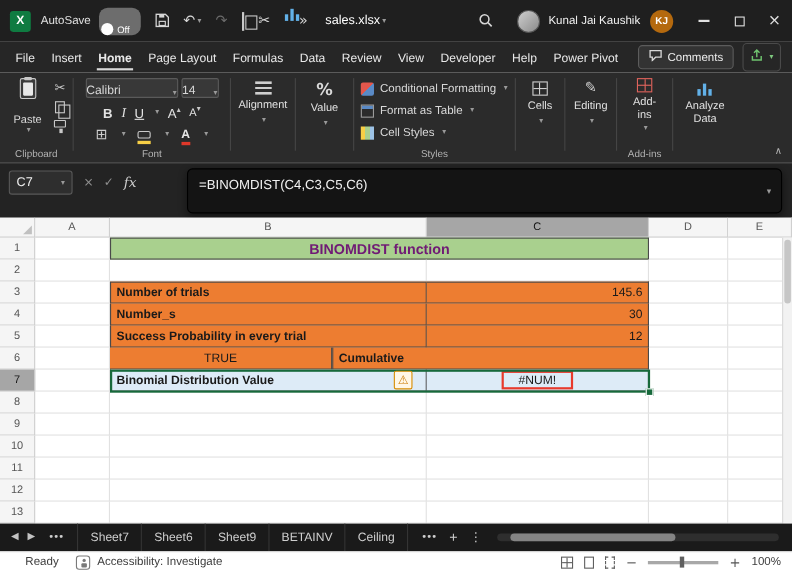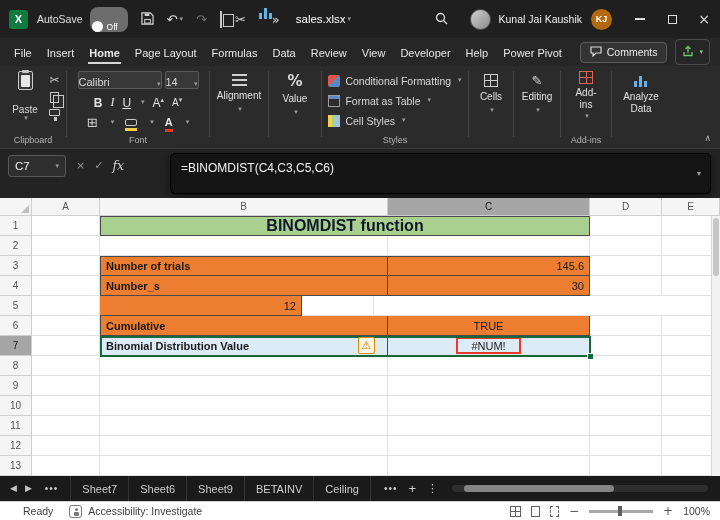--- a/index.html
+++ b/index.html
@@ -121,21 +121,21 @@
   .ch { background:#f5f5f5; border-right:1px solid #cfcfcf; border-bottom:1px solid #cfcfcf;
     font-size:10px; color:#555; display:flex; align-items:center; justify-content:center; cursor:pointer; }
   .ch.sel, .rh.sel { background:#a6a6a6; color:#141414; }
   .r { display:flex; height:20px; }
   .rh { width:32px; flex:none; background:#f5f5f5; border-right:1px solid #cfcfcf; border-bottom:1px solid #cfcfcf;
     font-size:10px; color:#555; display:flex; align-items:center; justify-content:center; cursor:pointer; }
   .cell { border-right:1px solid #e1e1e1; border-bottom:1px solid #e1e1e1; font-size:11px; color:#1a1a1a;
     display:flex; align-items:center; cursor:cell; position:relative; }
   .w-a { width:68px; flex:none; } .w-b { width:288px; flex:none; } .w-c { width:202px; flex:none; }
   .w-d { width:72px; flex:none; } .w-e { flex:1; } .w-bc { width:490px; flex:none; }
-  .green { background:#A9D08E; font-weight:bold; font-size:16px; justify-content:center; color:#0f172a; }
+  .green { background:#A9D08E; font-weight:bold; font-size:13px; justify-content:center; color:#701a75; }
   .orange { background:#ED7D31; }
   .blue { background:#DDEBF7; }
   .lab { font-weight:bold; padding-left:5px; }
   .num { justify-content:flex-end; padding-right:5px; }
   .ctr { justify-content:center; }
   .tb { border-right:1px solid #4a4a4a; border-bottom:1px solid #4a4a4a; }
   .tb-l { border-left:1px solid #4a4a4a; }
   .tb-t { border-top:1px solid #4a4a4a; }
   .numbox { border:2px solid #e8392b; padding:0 13px; height:17px; line-height:14px; display:flex; align-items:center; }
   .selbox { position:absolute; left:100px; top:138px; width:491px; height:21px; border:2px solid #17693b; pointer-events:none; }
@@ -441,30 +441,31 @@
     <div class="cell w-a"></div>
     <div class="cell w-b orange lab tb tb-l">Number_s</div>
     <div class="cell w-c orange num tb">30</div>
     <div class="cell w-d"></div>
     <div class="cell w-e"></div>
   </div>
 
   <div class="r">
     <div class="rh">5</div>
     <div class="cell w-a"></div>
+    <div class="cell w-b orange lab tb tb-l">Success Probability in every trial</div>
     <div class="cell w-c orange num tb">12</div>
     <div class="cell w-d"></div>
     <div class="cell w-e"></div>
   </div>
 
   <div class="r">
     <div class="rh">6</div>
     <div class="cell w-a"></div>
+    <div class="cell w-c orange ctr tb">TRUE</div>
     <div class="cell w-b orange lab tb tb-l">Cumulative</div>
-    <div class="cell w-c orange ctr tb">TRUE</div>
     <div class="cell w-d"></div>
     <div class="cell w-e"></div>
   </div>
 
   <div class="r">
     <div class="rh sel">7</div>
     <div class="cell w-a"></div>
     <div class="cell w-b blue lab tb tb-l">
       <span>Binomial Distribution Value</span>
     </div>

